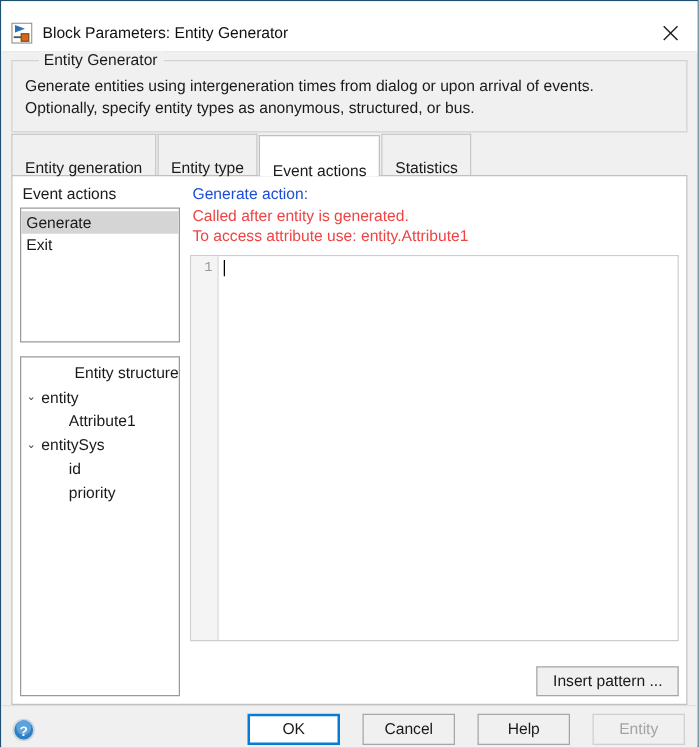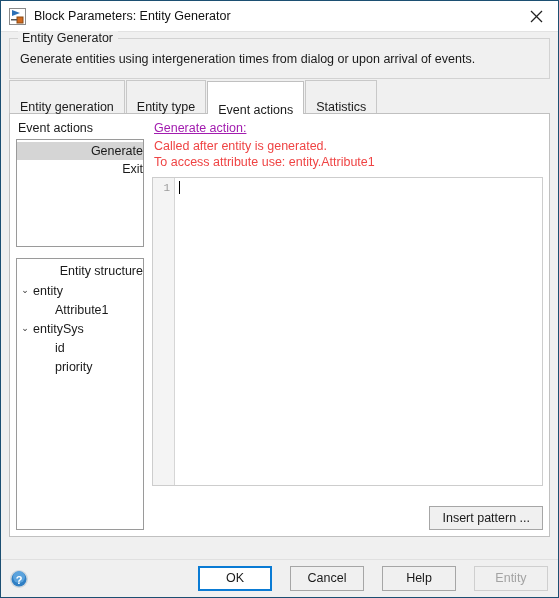--- a/index.html
+++ b/index.html
@@ -26,21 +26,21 @@
     flex-direction: column;
   }
 
   
   .titlebar {
     height: 30px;
     min-height: 30px;
     background: #ffffff;
     display: flex;
     align-items: center;
-    padding: 0 0 0 8px;
+    padding: 10px 0 0 8px;
     border-bottom: 1px solid #e2e2e2;
   }
   .title-icon {
     width: 17px;
     height: 17px;
     margin-right: 8px;
     flex: 0 0 auto;
     display: block;
   }
   .title-text {
@@ -75,21 +75,21 @@
     position: relative;
     margin-top: 6px;
     border: 1px solid #d2d2d2;
     background: #f0f0f0;
     padding: 12px 10px 10px 10px;
     box-sizing: border-box;
   }
   .groupbox-legend {
     position: absolute;
     top: -8px;
-    left: 8px;
+    left: 21px;
     background: #f0f0f0;
     padding: 0 5px 0 4px;
     font-size: 12.5px;
     color: #1a1a1a;
     white-space: nowrap;
   }
   .desc-line {
     font-size: 12.5px;
     line-height: 17px;
     color: #1a1a1a;
@@ -162,21 +162,20 @@
     padding-top: 2px;
   }
   .list-item {
     font-size: 12.5px;
     line-height: 18px;
     height: 18px;
     padding-left: 4px;
     color: #1a1a1a;
     cursor: default;
     white-space: nowrap;
-    text-align: right;
   }
   .list-item.selected {
     background: #d5d5d5;
   }
   .tree-panel {
     margin-top: 11px;
     border: 1px solid #9a9a9a;
     background: #ffffff;
     flex: 1 1 auto;
     box-sizing: border-box;
@@ -212,22 +211,21 @@
 
   
   .right-col {
     flex: 1 1 auto;
     display: flex;
     flex-direction: column;
     min-width: 0;
   }
   .action-title {
     font-size: 12.5px;
-    color: #a21caf;
-    text-decoration: underline;
+    color: #1d4ed8;
     padding: 1px 0 0 2px;
     white-space: nowrap;
   }
   .action-hint {
     font-size: 12.5px;
     color: #ef4444;
     line-height: 16px;
     padding-left: 2px;
     padding-top: 3px;
     white-space: nowrap;
@@ -344,20 +342,21 @@
         <line x1="12" y1="1" x2="1" y2="12" stroke="#222" stroke-width="1.2"></line>
       </svg>
     </div>
   </div>
 
   <div class="dlg-body">
 
     <div class="groupbox">
       <div class="groupbox-legend">Entity Generator</div>
       <div class="desc-line">Generate entities using intergeneration times from dialog or upon arrival of events.</div>
+      <div class="desc-line">Optionally, specify entity types as anonymous, structured, or bus.</div>
     </div>
 
     <div class="tabstrip">
       <div class="tab">Entity generation</div>
       <div class="tab">Entity type</div>
       <div class="tab active">Event actions</div>
       <div class="tab">Statistics</div>
     </div>
 
     <div class="tabpage">

